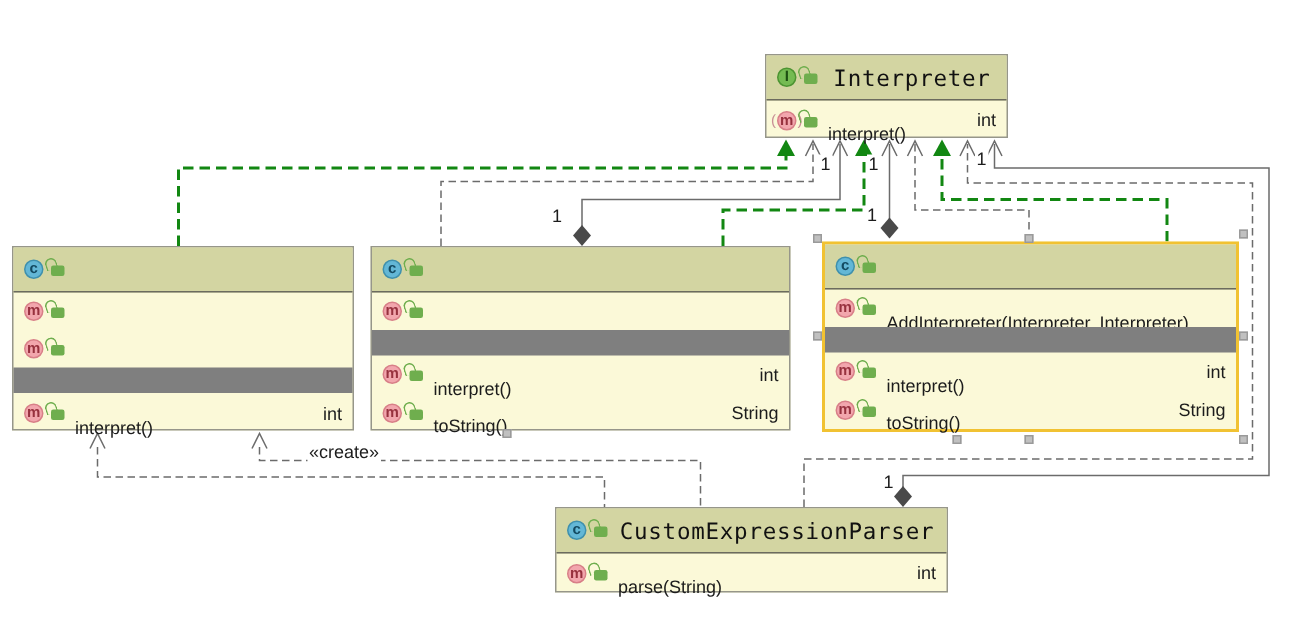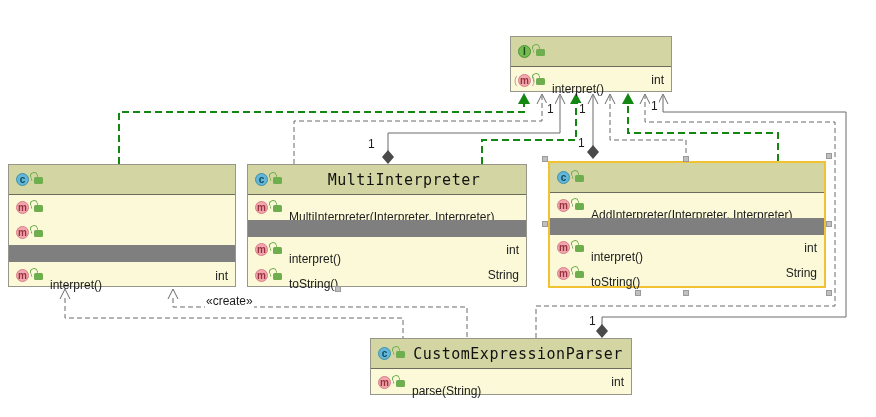--- a/index.html
+++ b/index.html
@@ -85,20 +85,21 @@
       <polygon points="388,150 394,157 388,164 382,157"></polygon>
       <polygon points="593,145 599,152 593,159 587,152"></polygon>
       <polygon points="602,324 608,331 602,338 596,331"></polygon>
     </g>
   </svg>
 
   <div class="class-box" style="left:510px; top:36px; width:162px; height:56px;">
     <div class="hdr">
       <span class="badge intf">I</span>
       <span class="lock"></span>
+      <span class="cls-name">Interpreter</span>
     </div>
     <div class="row" style="height:26px;">
       <span class="badge meth abstract">m</span>
       <span class="lock"></span>
       <span class="mname">interpret()</span>
       <span class="mtype">int</span>
     </div>
   </div>
 
   <div class="class-box" style="left:8px; top:164px; width:228px; height:123px;">
@@ -120,26 +121,24 @@
       <span class="lock"></span>
       <span class="mname">interpret()</span>
       <span class="mtype">int</span>
     </div>
   </div>
 
   <div class="class-box" style="left:247px; top:164px; width:280px; height:123px;">
     <div class="hdr">
       <span class="badge cls">c</span>
       <span class="lock"></span>
-      <span class="cls-name">MultiInterpreter</span>
-    </div>
-    <div class="row">
-      <span class="badge meth">m</span>
-      <span class="lock"></span>
-      <span class="mname">MultiInterpreter(Interpreter, Interpreter)</span>
+    </div>
+    <div class="row">
+      <span class="badge meth">m</span>
+      <span class="lock"></span>
     </div>
     <div class="sep-band"></div>
     <div class="row">
       <span class="badge meth">m</span>
       <span class="lock"></span>
       <span class="mname">interpret()</span>
       <span class="mtype">int</span>
     </div>
     <div class="row" style="height:26px;">
       <span class="badge meth">m</span>

